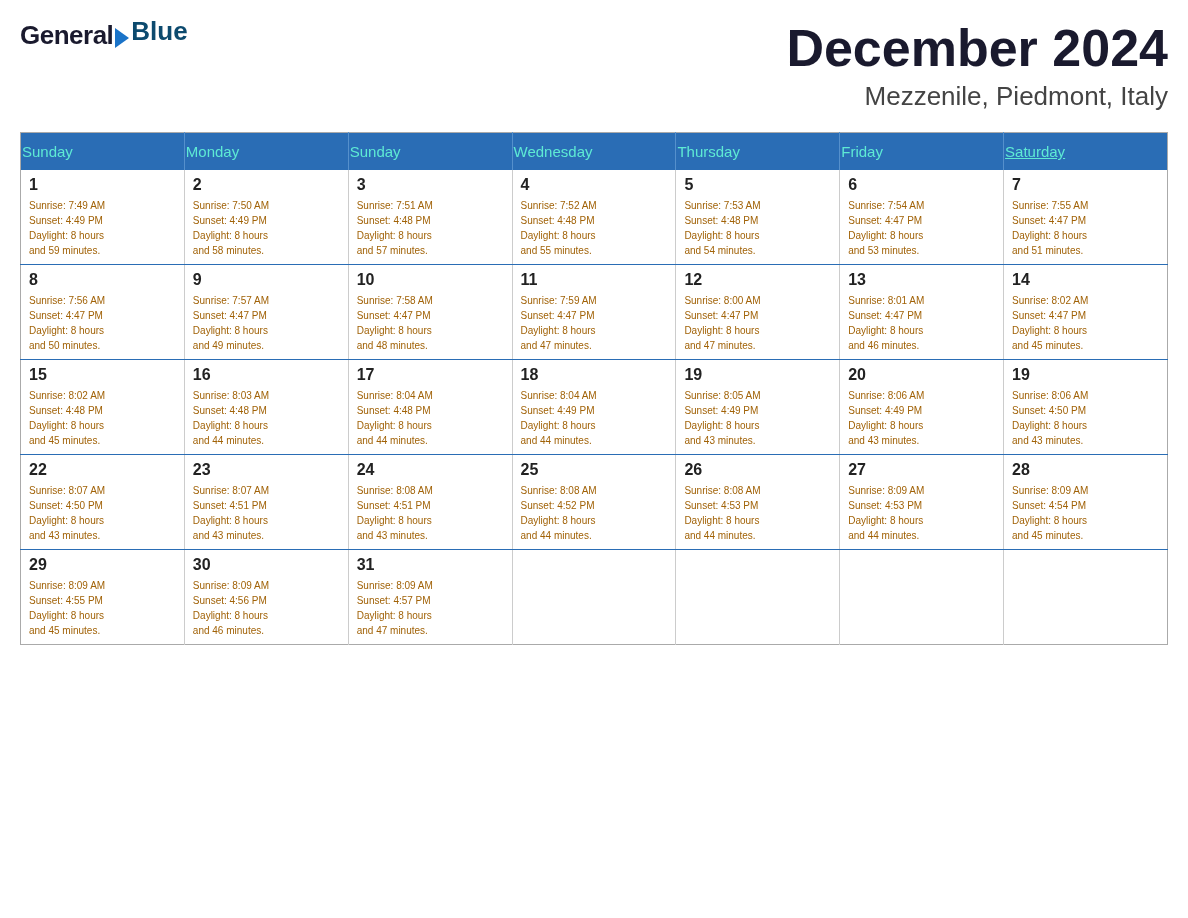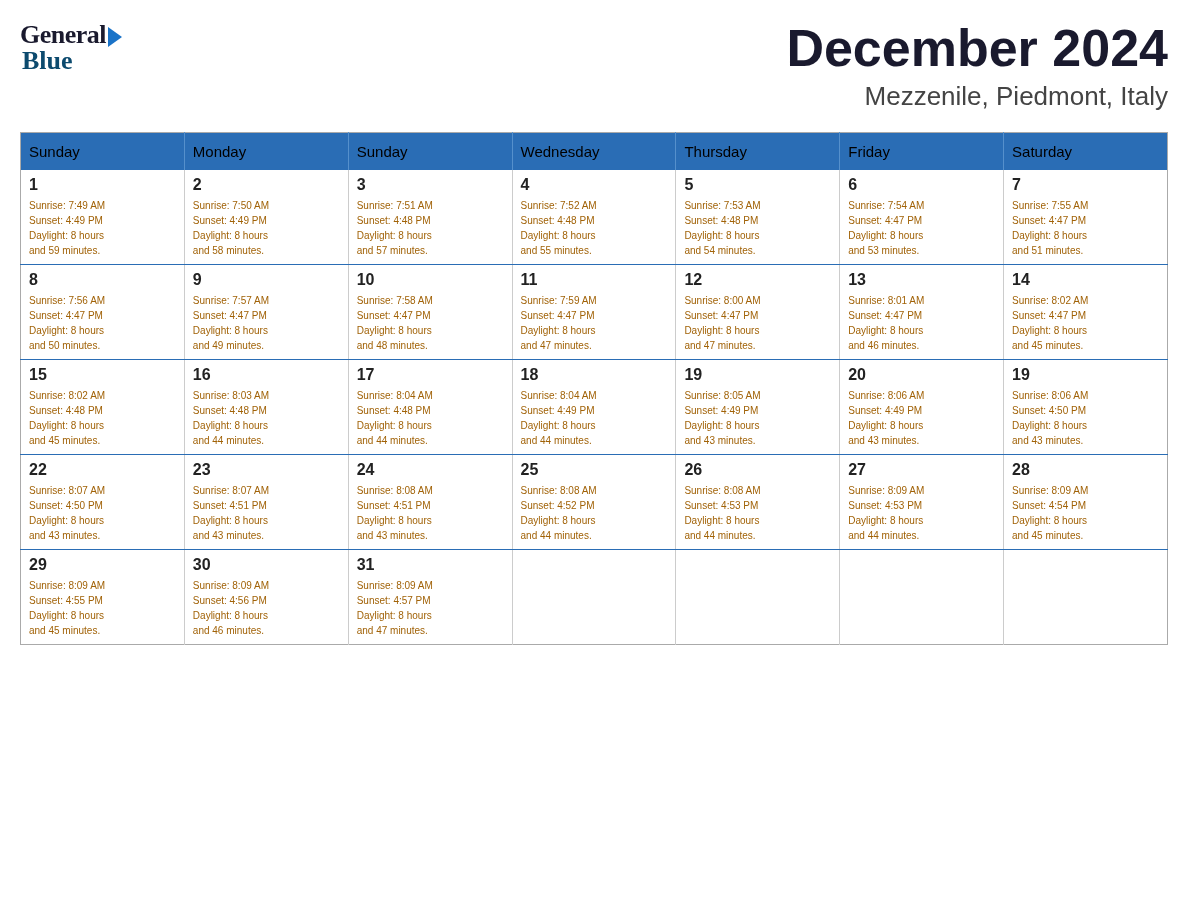--- a/index.html
+++ b/index.html
@@ -11,23 +11,22 @@
       min-height: 918px;
     }
     .header {
       display: flex;
       justify-content: space-between;
       align-items: flex-start;
       margin-bottom: 20px;
     }
     .logo {
       display: flex;
-      flex-direction: column;
+      flex-direction: row;
       align-items: flex-start;
-      font-family: Liberation Serif, serif;
     }
     .logo-top {
       display: flex;
       align-items: center;
     }
     .logo-general {
       font-size: 26px;
       font-weight: bold;
       color: #1a1a2e;
       letter-spacing: -0.5px;
@@ -62,29 +61,30 @@
       color: #444;
       margin-top: 4px;
     }
     .calendar-table {
       width: 100%;
       border-collapse: collapse;
       border: 1px solid #aaa;
     }
     .calendar-table th {
       background-color: #2a6db5;
-      color: #000000;
-      padding: 10px 8px;
+      color: #5eead4;
+      padding: 10px 1px;
       text-align: left;
       font-size: 15px;
       font-weight: normal;
       border-right: 1px solid #5590cc;
     }
     .calendar-table th:last-child {
       border-right: none;
+      text-decoration: underline;
     }
     .calendar-table td {
       vertical-align: top;
       padding: 6px 8px;
       border-right: 1px solid #ccc;
       border-bottom: 1px solid #2a6db5;
       width: 14.28%;
       min-height: 110px;
       font-size: 13px;
       color: #222;

